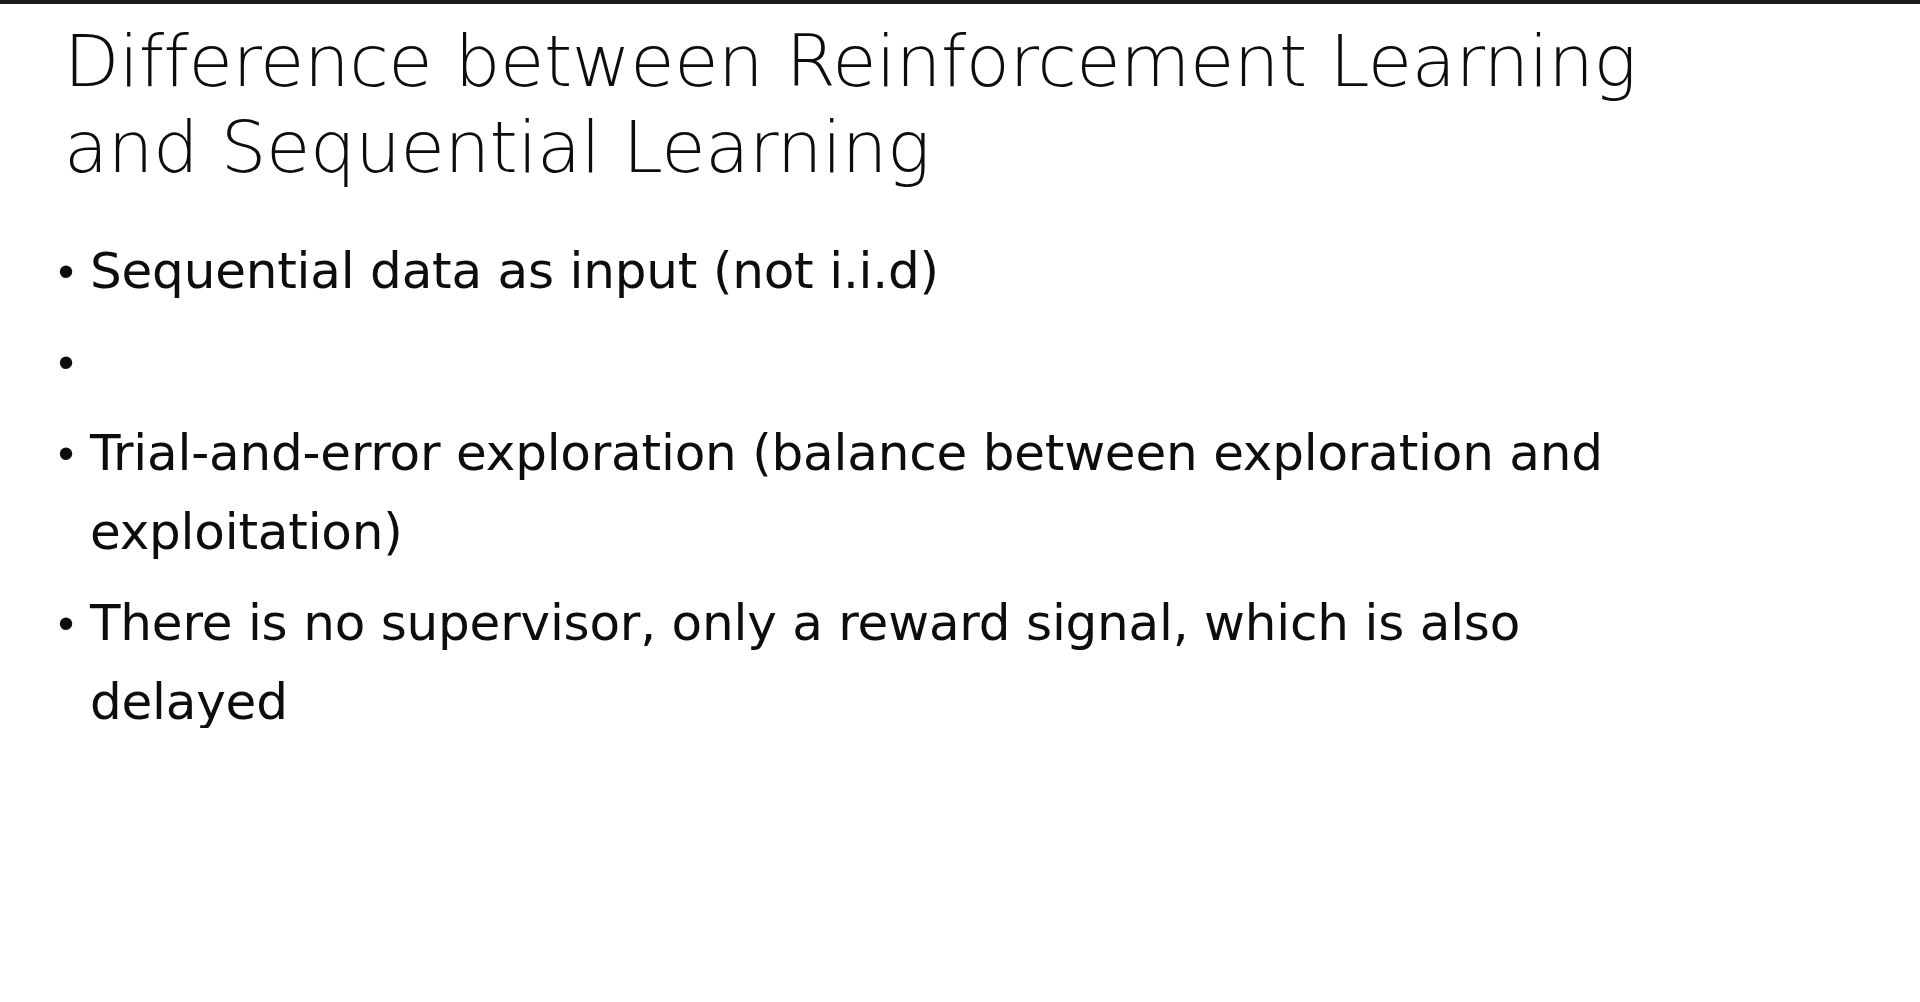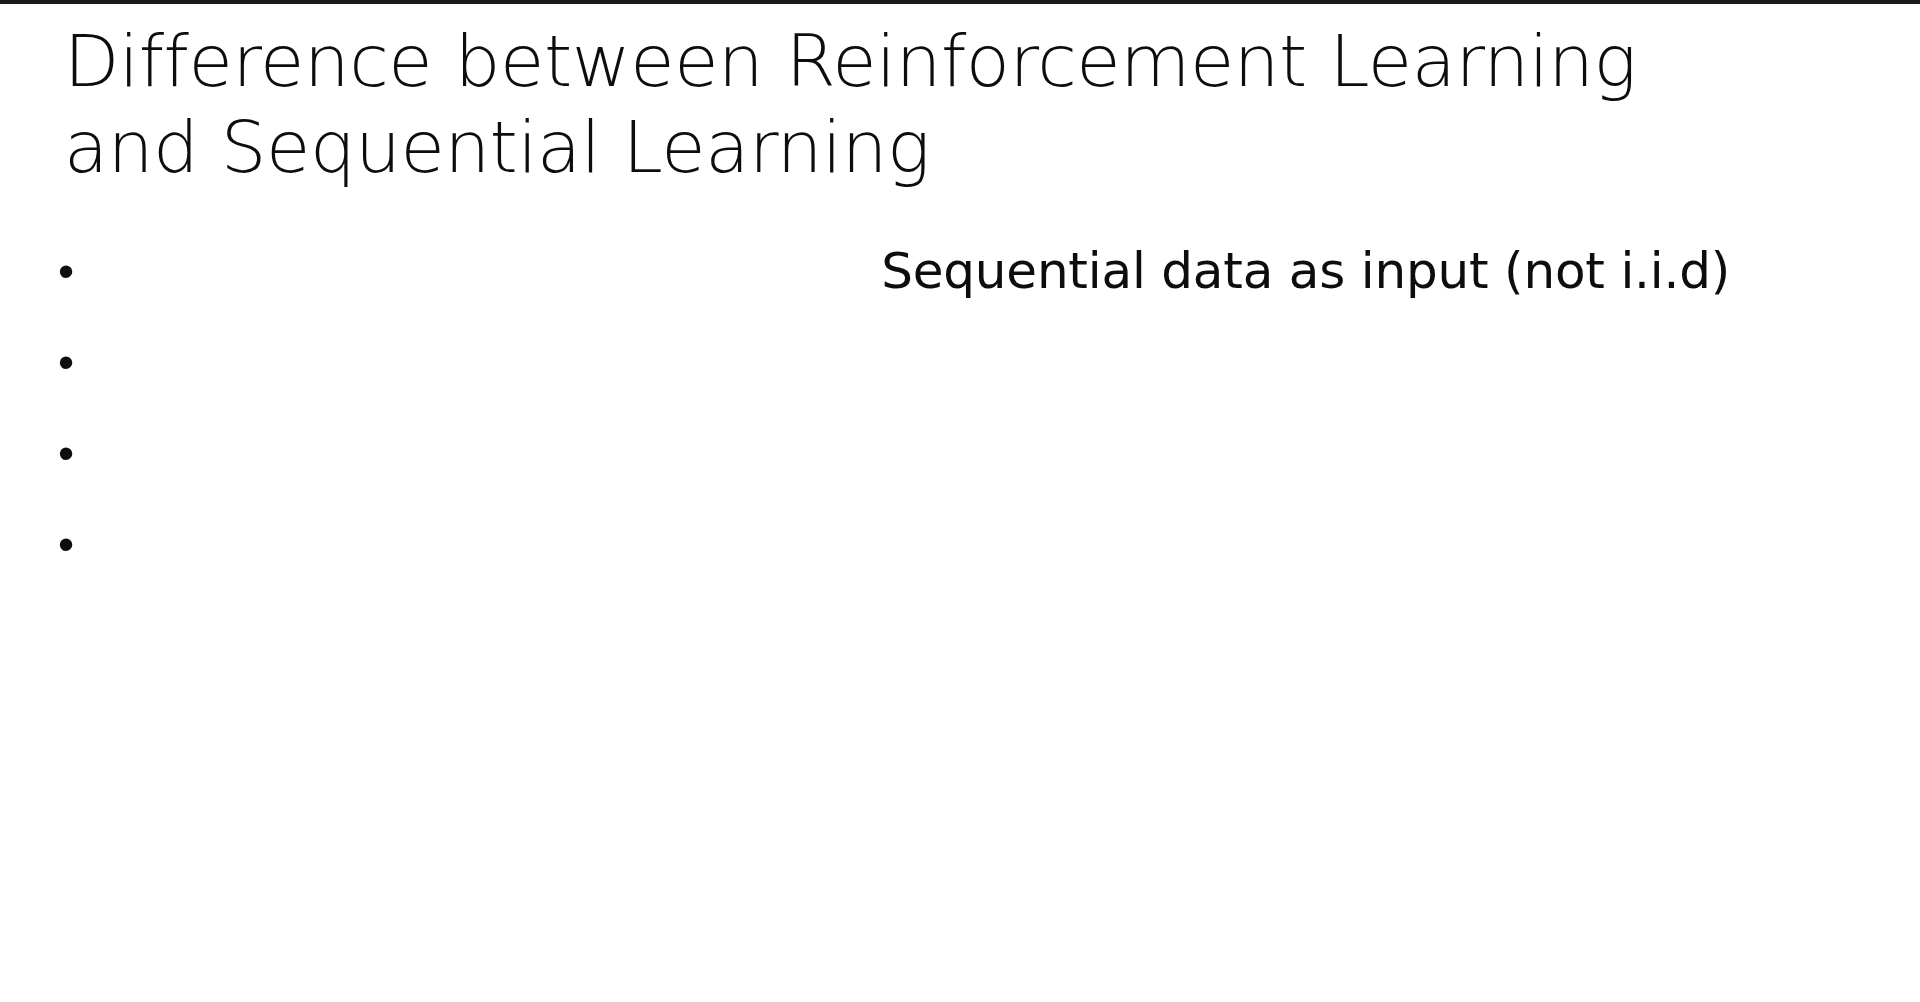--- a/index.html
+++ b/index.html
@@ -76,21 +76,20 @@
   }
   .bullet-text {
     flex: 1 1 auto;
     font-family: "DejaVu Sans", "Liberation Sans", sans-serif;
     font-weight: 400;
     font-size: 50px;
     line-height: 79px;
     color: #0d0d0d;
     letter-spacing: -0.2px;
     max-width: 1640px;
-    text-align: right;
   }
 </style>
 </head>
 <body>
 
 <div class="slide">
 
   <div class="top-edge"></div>
 
   <div class="title-block">
@@ -104,21 +103,23 @@
       <span class="bullet-marker">•</span>
       <span class="bullet-text">Sequential data as input (not i.i.d)</span>
     </div>
 
     <div class="bullet">
       <span class="bullet-marker">•</span>
     </div>
 
     <div class="bullet">
       <span class="bullet-marker">•</span>
+      <span class="bullet-text">Trial-and-error exploration (balance between exploration and exploitation)</span>
     </div>
 
     <div class="bullet">
       <span class="bullet-marker">•</span>
+      <span class="bullet-text">There is no supervisor, only a reward signal, which is also delayed</span>
     </div>
 
   </div>
 
 </div>
 
 </body></html>

